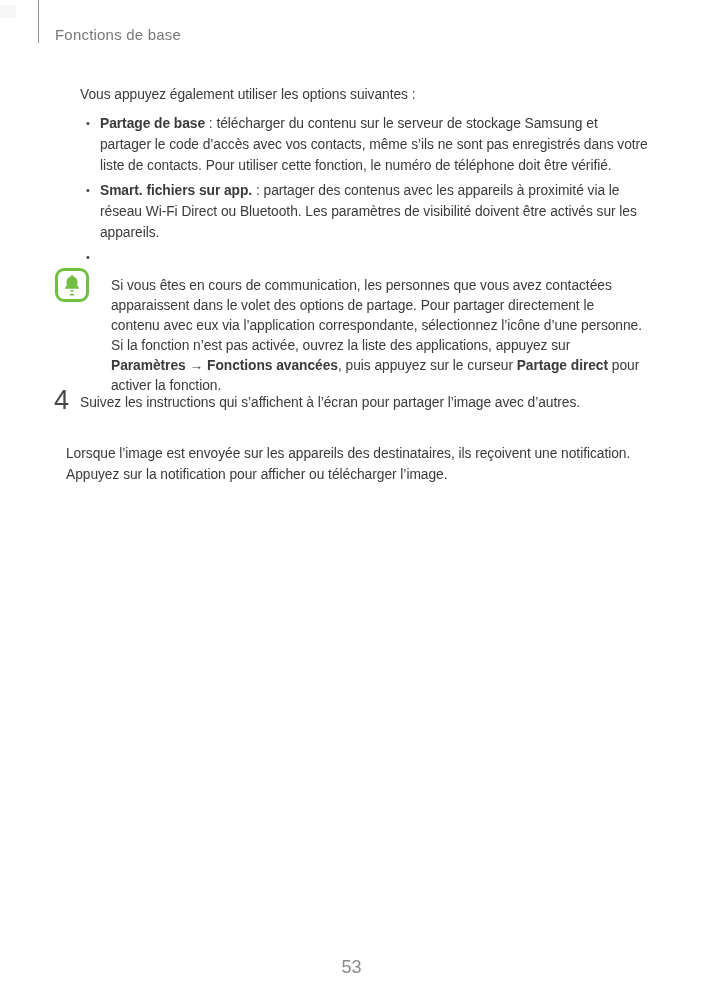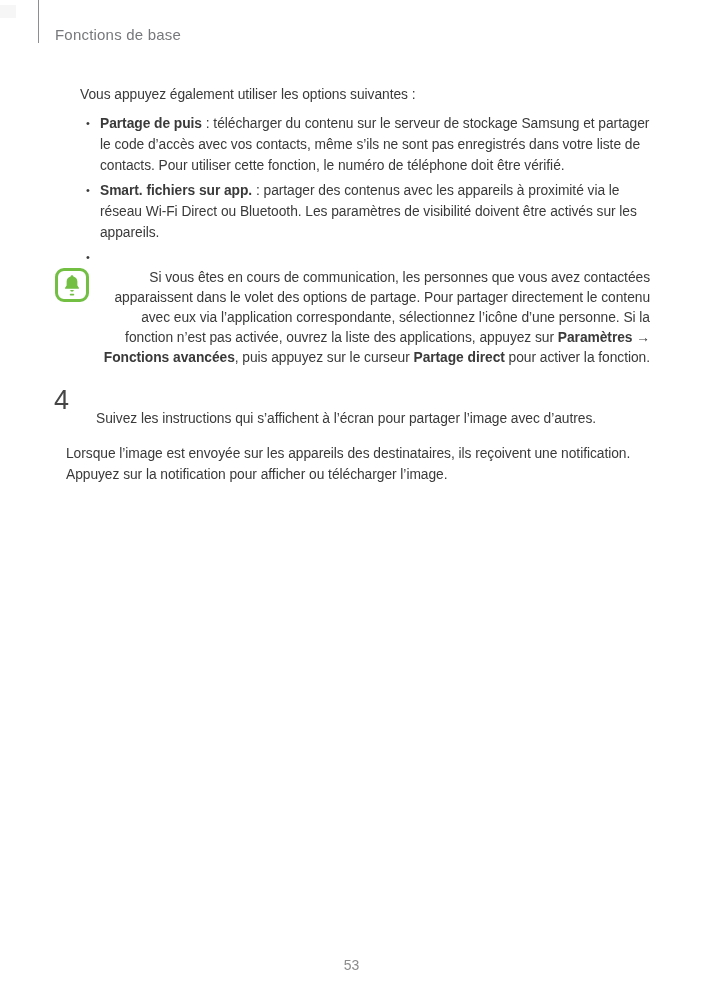--- a/index.html
+++ b/index.html
@@ -55,56 +55,56 @@
   }
   .note-icon {
     flex: 0 0 34px; box-sizing: border-box;
     width: 34px; height: 34px;
     border: 3px solid #72bf44; border-radius: 9px;
     margin-right: 14px;
     display: flex; align-items: center; justify-content: center;
   }
   .note-icon svg { display: block; }
   .note-text {
-    margin: 0; width: 547px; line-height: 20px; text-align: right;
+    margin: 8px; width: 547px; line-height: 20px;
   }
 
   .step { position: absolute; left: 54px; top: 386px; display: flex; }
   .step-number {
     font-size: 27px; line-height: 28px; font-weight: 400; color: #464646;
     width: 26px; flex: 0 0 26px;
     font-family: "Liberation Sans", sans-serif;
   }
-  .step-text { margin: 16px; padding-top: 7px; width: 570px; line-height: 20px; }
+  .step-text { margin: 0; padding-top: 7px; width: 570px; line-height: 20px; }
 
   .closing {
     position: absolute; left: 54px; top: 432px; width: 598px;
     margin: 12px; line-height: 20.5px;
   }
 
   .page-number {
     position: absolute; left: 0; top: 957px; width: 100%;
-    text-align: center; font-size: 14px; color: #8b8b8b;
+    text-align: center; font-size: 18px; color: #8b8b8b;
   }
 </style>
 </head>
 <body>
 
 <div class="page">
 
   <div class="corner-artifact"></div>
   <div class="header-rule"></div>
   <div class="header-title">Fonctions de base</div>
 
   <p class="intro body-text">Vous appuyez également utiliser les options suivantes :</p>
 
   <ul class="bullets body-text">
     <li class="bullet">
       <span class="marker">•</span>
-      <span><b>Partage de puis</b><span> : télécharger du contenu sur le serveur de stockage Samsung et partager le code d’accès avec vos contacts, même s’ils ne sont pas enregistrés dans votre liste de contacts. Pour utiliser cette fonction, le numéro de téléphone doit être vérifié.</span></span>
+      <span><b>Partage de base</b><span> : télécharger du contenu sur le serveur de stockage Samsung et partager le code d’accès avec vos contacts, même s’ils ne sont pas enregistrés dans votre liste de contacts. Pour utiliser cette fonction, le numéro de téléphone doit être vérifié.</span></span>
     </li>
     <li class="bullet">
       <span class="marker">•</span>
       <span><b>Smart. fichiers sur app.</b><span> : partager des contenus avec les appareils à proximité via le réseau Wi-Fi Direct ou Bluetooth. Les paramètres de visibilité doivent être activés sur les appareils.</span></span>
     </li>
     <li class="bullet">
       <span class="marker">•</span>
     </li>
   </ul>
 

